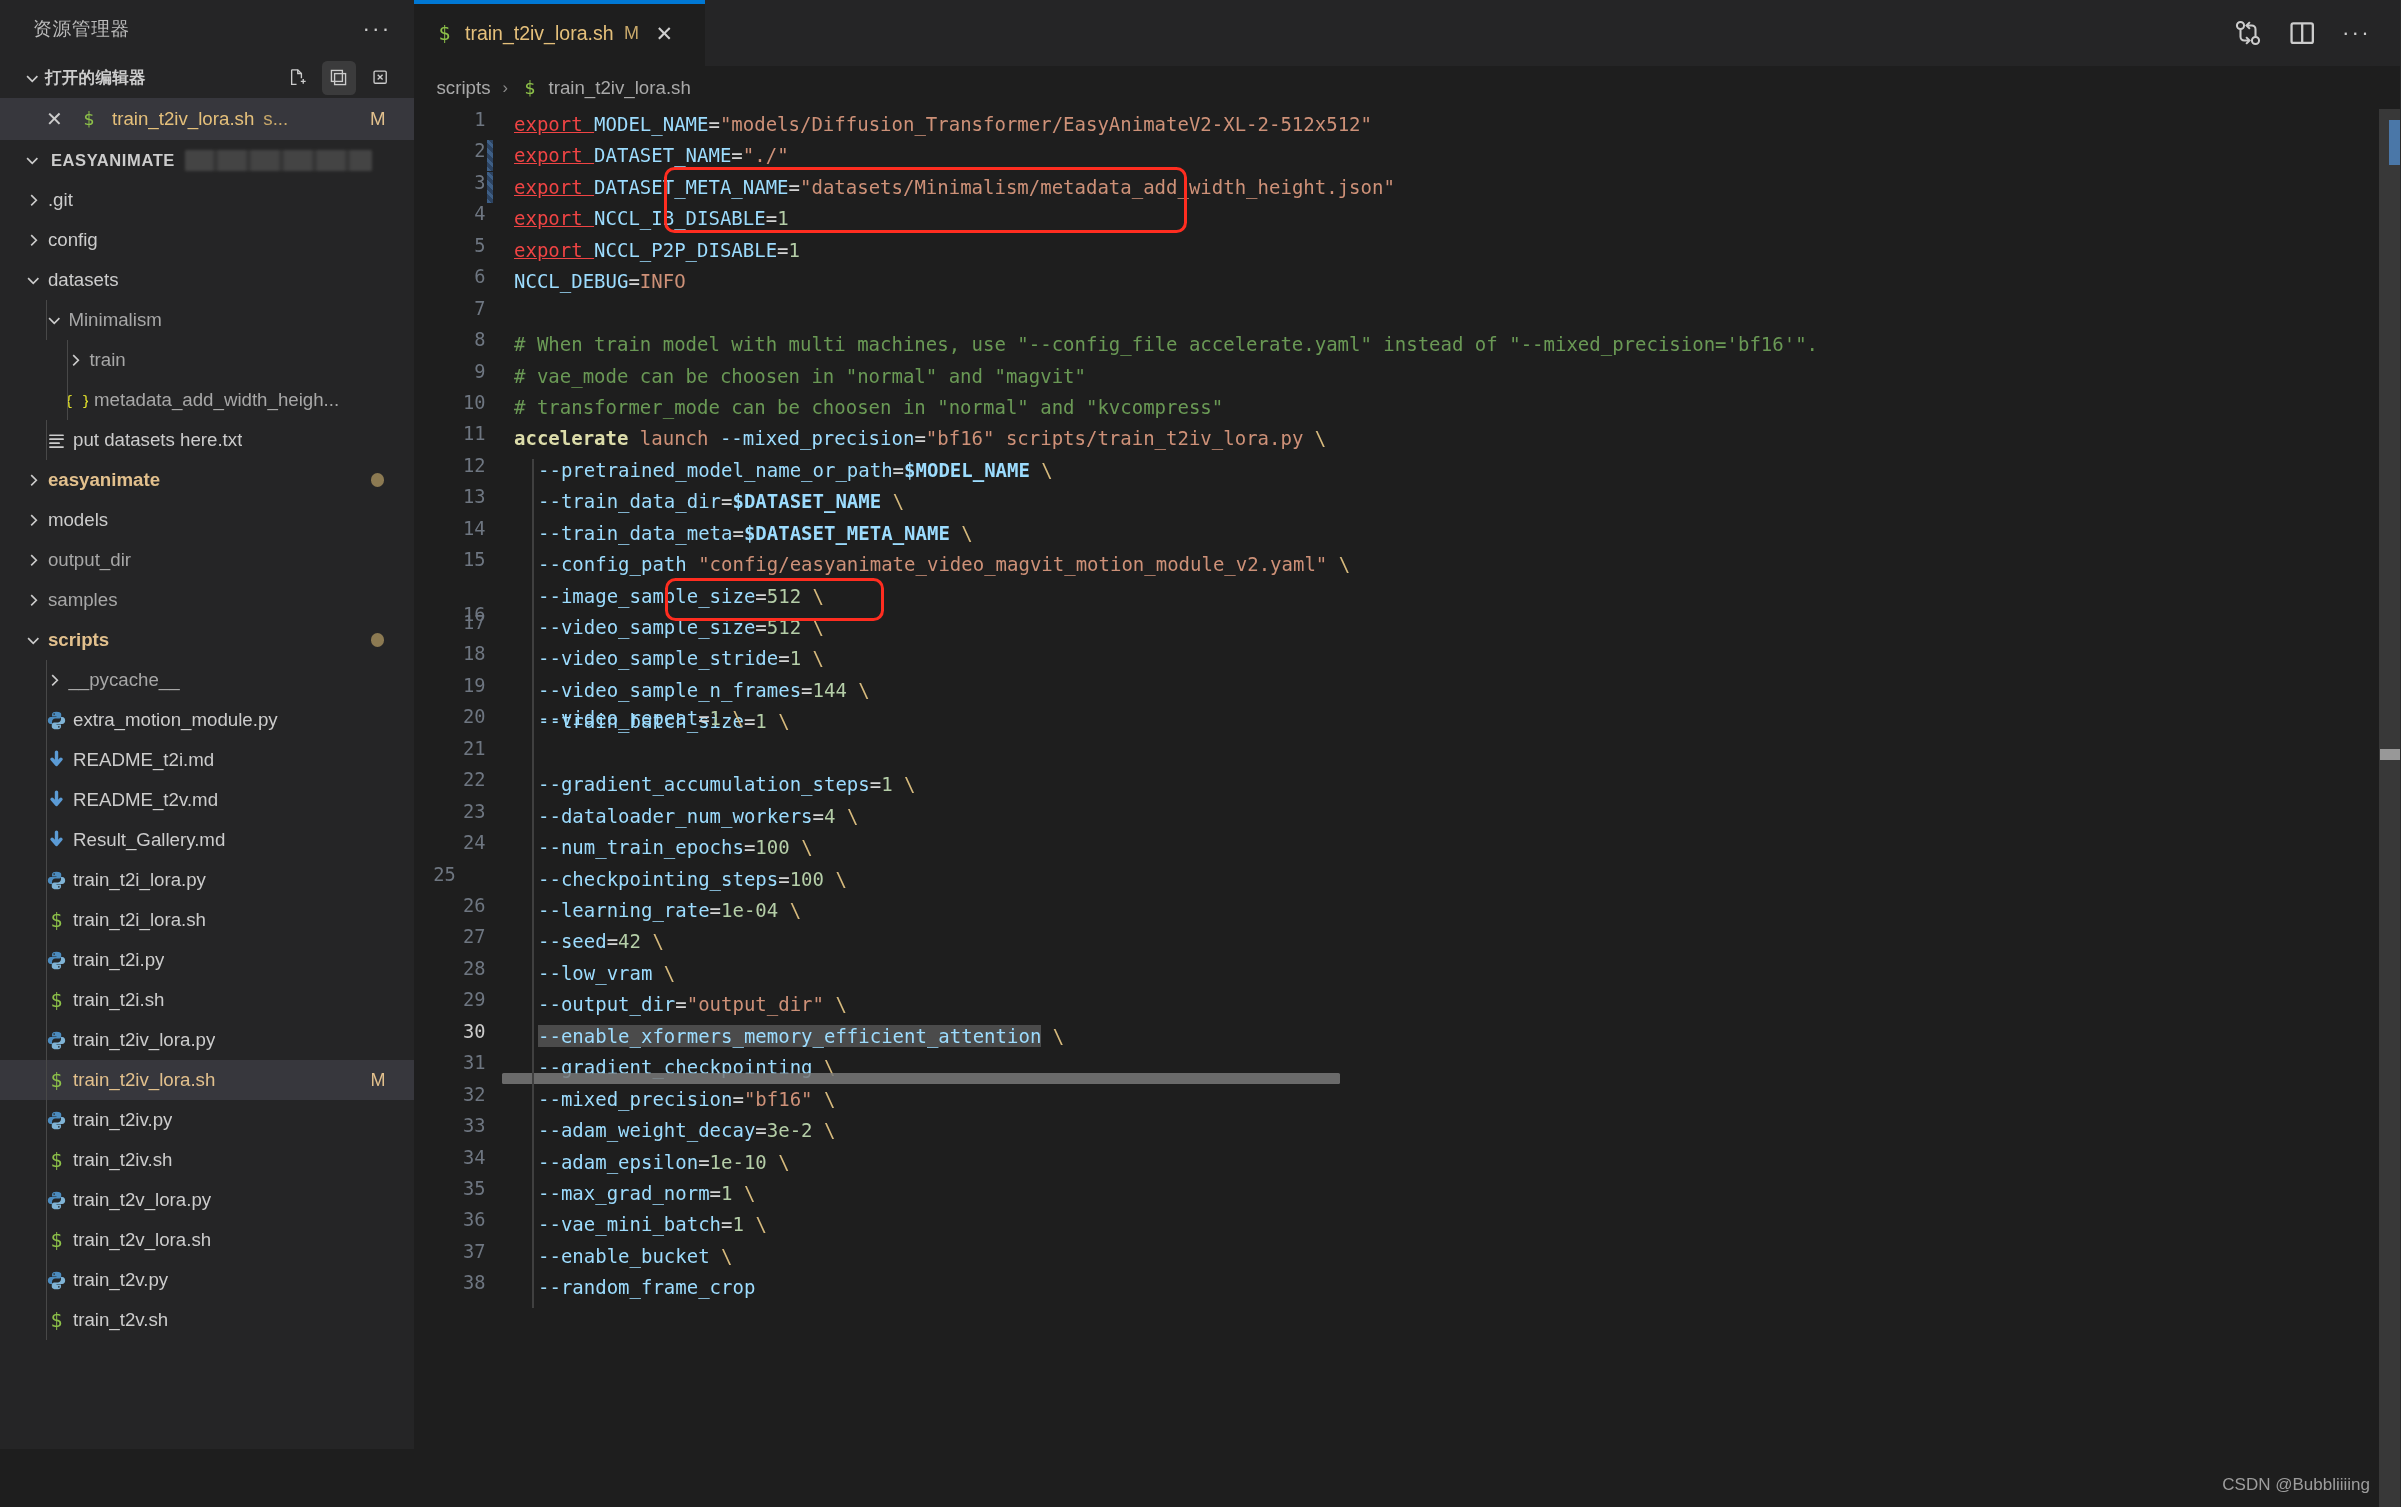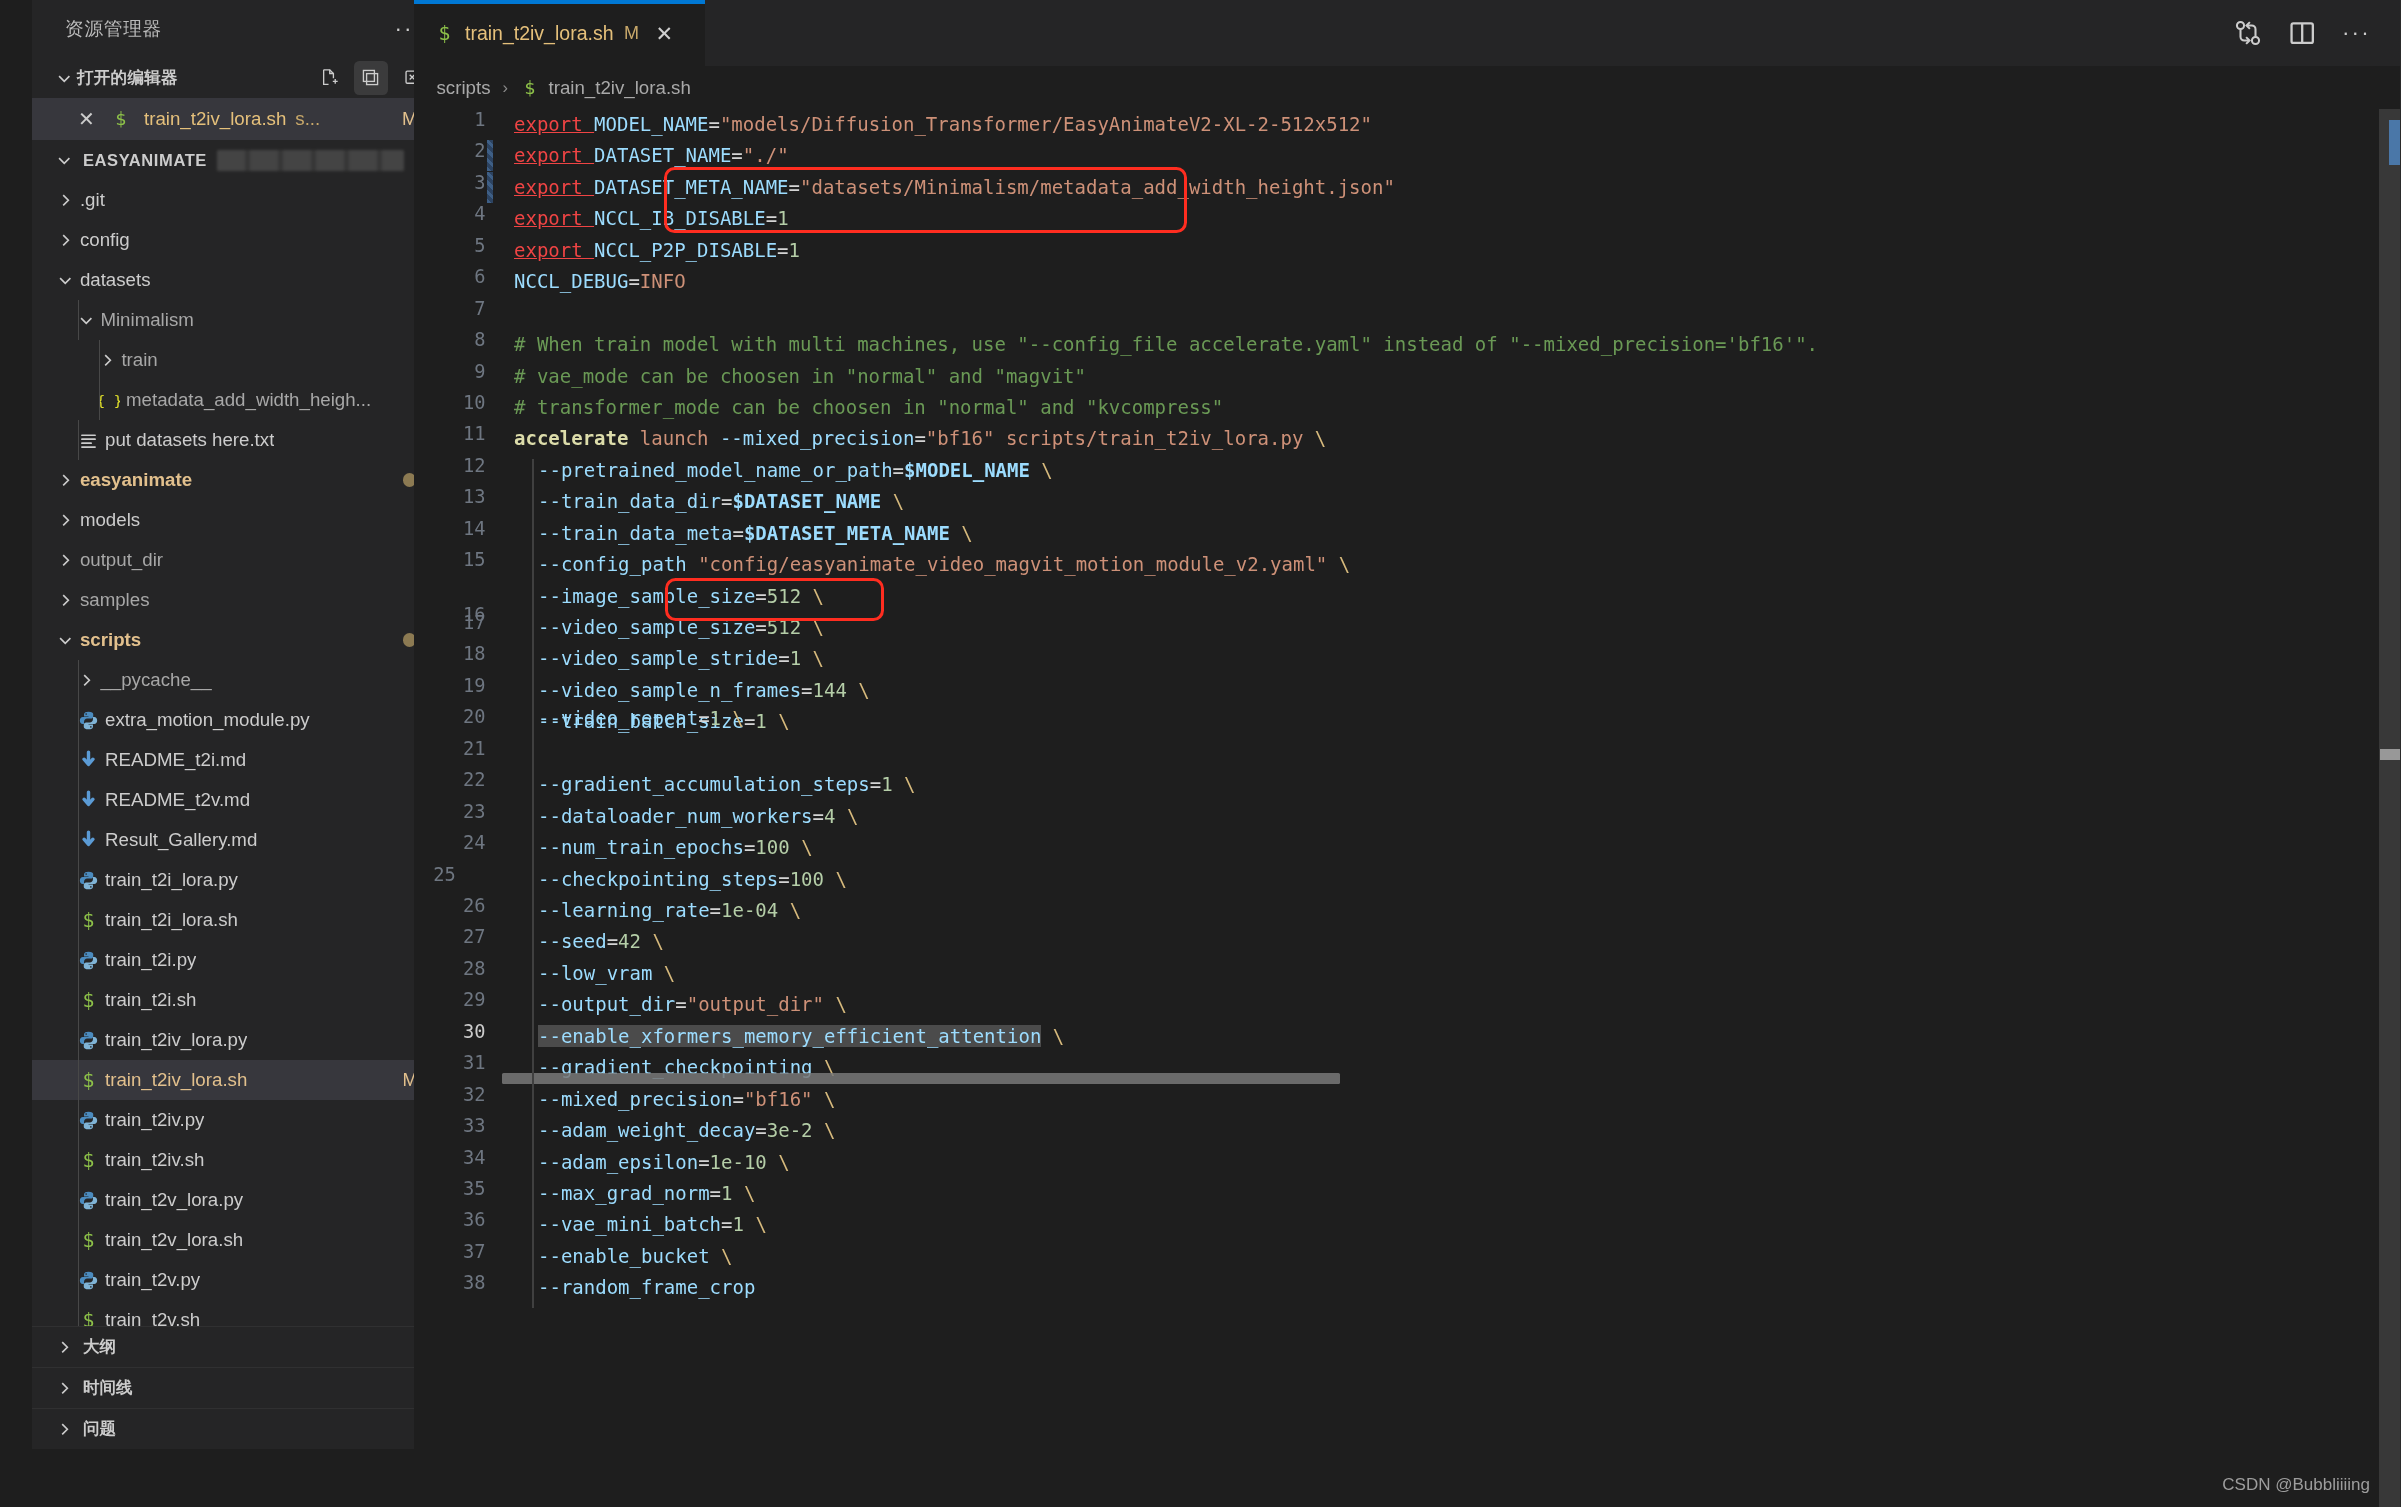--- a/index.html
+++ b/index.html
@@ -8,21 +8,21 @@
     font-family:"Liberation Sans","DejaVu Sans",sans-serif;
     color:#cccccc;
     -webkit-font-smoothing:antialiased;
   }
   #root{position:relative;width:2401px;height:1508px;background:#1e1e1e;}
 
   
   #sidebar{
     position:absolute;left:0;top:0;width:414px;height:1449px;
     background:#252526;
-    display:flex;flex-direction:column;margin-left:32px;
+    display:flex;flex-direction:column;
   }
   .sb-title{
     height:58px;display:flex;align-items:center;
     padding:0 22.5px 0 33px;justify-content:space-between;
     flex:0 0 auto;
   }
   .sb-title-text{font-size:18.7px;color:#bbbbbb;letter-spacing:0.7px;}
   .dots{font-size:22.5px;color:#cccccc;letter-spacing:2.2px;line-height:1;}
 
   .section-hdr{
@@ -506,46 +506,20 @@
           <span style="display: inline-block; width: 40px; flex: 0 0 40px;"></span>
           <span class="ico">
             <svg width="21" height="21" viewBox="0 0 16 16" style="font-size:25px">
               <text x="8" y="13" font-size="15" font-family="monospace" fill="#8dc149" text-anchor="middle">$</text>
             </svg>
           </span>
           <span class="nm c-white">train_t2v.sh</span>
         </div>
       </div>
 
-    <div class="bottom-sections">
-      <div class="bsec">
-        <span class="chev">
-          <svg width="16.5" height="16.5" viewBox="0 0 16 16">
-              <path d="M6 3l5 5-5 5" fill="none" stroke="#cccccc" stroke-width="1.6"></path>
-            </svg>
-        </span>
-        <span class="lbl">大纲</span>
-      </div>
-      <div class="bsec">
-        <span class="chev">
-          <svg width="16.5" height="16.5" viewBox="0 0 16 16">
-              <path d="M6 3l5 5-5 5" fill="none" stroke="#cccccc" stroke-width="1.6"></path>
-            </svg>
-        </span>
-        <span class="lbl">时间线</span>
-      </div>
-      <div class="bsec">
-        <span class="chev">
-          <svg width="16.5" height="16.5" viewBox="0 0 16 16">
-              <path d="M6 3l5 5-5 5" fill="none" stroke="#cccccc" stroke-width="1.6"></path>
-            </svg>
-        </span>
-        <span class="lbl">问题</span>
-      </div>
-    </div>
   </div>
 
   <div id="editor">
 
     <div class="tabbar">
       <div class="tab">
         <span class="topline"></span>
         <span>
           <svg width="21" height="21" viewBox="0 0 16 16">
               <text x="8" y="13" font-size="15" font-family="monospace" fill="#8dc149" text-anchor="middle">$</text>

